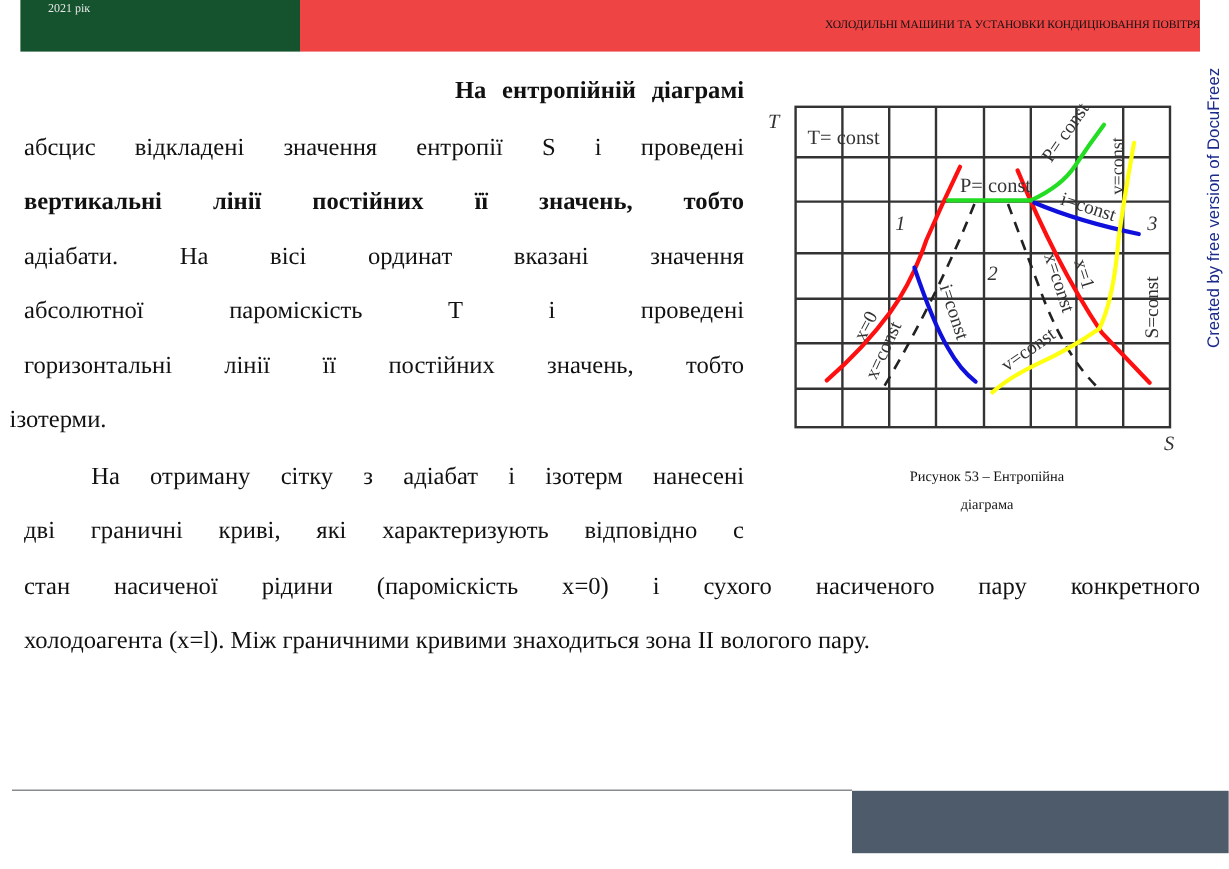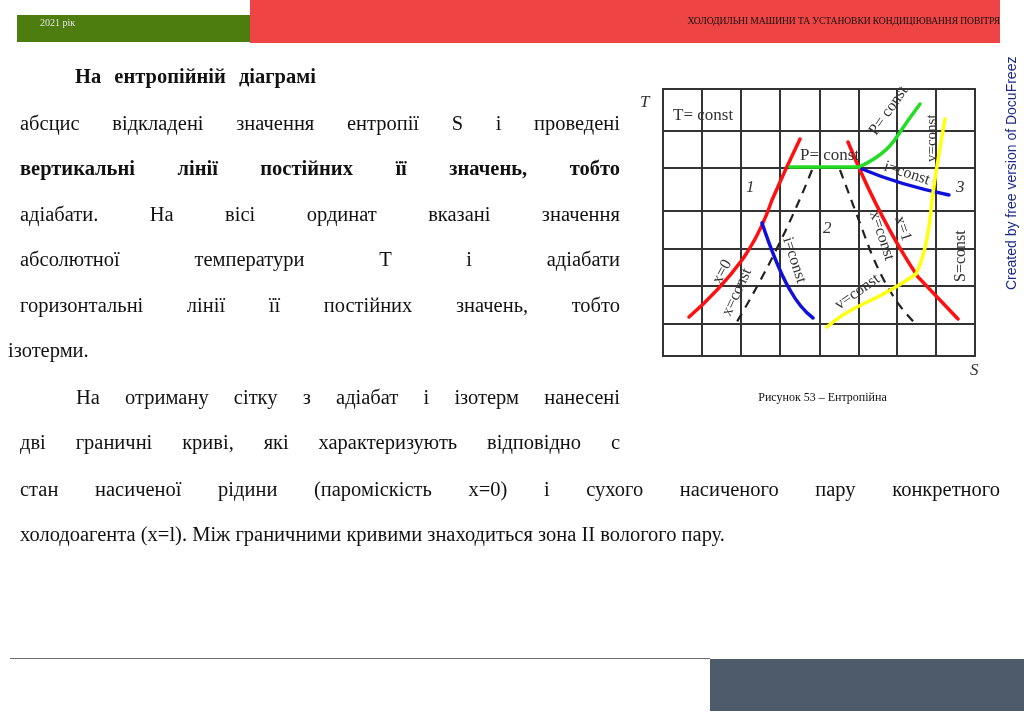--- a/index.html
+++ b/index.html
@@ -1,25 +1,25 @@
 <!DOCTYPE html>
 <html><head>
 <meta charset="utf-8">
 <style>
   html, body { margin:0; padding:0; }
   body { width:1024px; height:724px; position:relative; background:#ffffff; overflow:hidden;
          font-family:"Liberation Serif", serif; color:#111; }
-  .hdr-dark { position:absolute; left:17px; top:0; width:233px; height:27px; background:#4d7c0f;margin-top:15px; }
+  .hdr-dark { position:absolute; left:17px; top:0; width:233px; height:43px; background:#14532d; }
   .hdr-year { position:absolute; left:23px; top:2px; font-size:10px; color:#e6e6e6; font-family:"Liberation Serif", serif; }
   .hdr-bar { position:absolute; left:250px; top:0; width:750px; height:43px; background:#ef4444; }
   .hdr-title { position:absolute; right:0; top:15px; font-size:9.6px; color:#111; letter-spacing:-0.1px; white-space:nowrap; }
   .watermark { position:absolute; left:1003px; top:290px; transform-origin:0 0; transform:rotate(-90deg);
                font-family:"Liberation Sans", sans-serif; font-size:14px; color:#1a2a8a; white-space:nowrap; }
   .p { position:absolute; font-size:20.5px; line-height:36px; white-space:nowrap; }
-  .just { display:flex; justify-content:flex-start; width:600px; }
+  .just { display:flex; justify-content:space-between; width:600px; }
   .b { font-weight:bold; }
   .caption { position:absolute; left:660px; top:386px; width:325px; text-align:center; font-size:12px; line-height:23px; }
   .foot-line { position:absolute; left:10px; top:658px; width:700px; height:1px; background:#6b6f75; }
   .foot-block { position:absolute; left:710px; top:659px; width:314px; height:52px; background:#4d5b6b; }
   svg text { font-family:"Liberation Serif", serif; }
 </style>
 </head>
 <body>
 
 <div class="hdr-dark">
@@ -31,21 +31,21 @@
 
 <div class="watermark">Created by free version of DocuFreez</div>
 
 <div class="p just" style="left:20px; top:58px;">
   <span style="width:55px"></span>
   <span class="b" style="word-spacing:8px">На ентропійній діаграмі</span>
 </div>
 <div class="p" style="left:20px; top:105px; width:600px; text-align:justify; text-align-last:justify;">абсцис відкладені значення ентропії S і проведені</div>
 <div class="p" style="left:20px; top:150px; width:600px; text-align:justify; text-align-last:justify;font-weight:bold;">вертикальні лінії постійних її значень, тобто</div>
 <div class="p" style="left:20px; top:196px; width:600px; text-align:justify; text-align-last:justify;">адіабати. На вісі ординат вказані значення</div>
-<div class="p" style="left:20px; top:241px; width:600px; text-align:justify; text-align-last:justify;">абсолютної температури Т і адіабати</div>
+<div class="p" style="left:20px; top:241px; width:600px; text-align:justify; text-align-last:justify;">абсолютної пароміскість Т і проведені</div>
 <div class="p" style="left:20px; top:287px; width:600px; text-align:justify; text-align-last:justify;">горизонтальні лінії її постійних значень, тобто</div>
 <div class="p" style="left:8px; top:332px;text-align:center;">ізотерми.</div>
 
 <div class="p" style="left:76px; top:379px; width:544px; text-align:justify; text-align-last:justify;">На отриману сітку з адіабат і ізотерм нанесені</div>
 <div class="p" style="left:20px; top:424px; width:600px; text-align:justify; text-align-last:justify;">дві граничні криві, які характеризують відповідно с</div>
 <div class="p" style="left:20px; top:471px; width:980px; text-align:justify; text-align-last:justify;">стан насиченої рідини (пароміскість x=0) і сухого насиченого пару конкретного</div>
 <div class="p" style="left:20px; top:516px;">холодоагента (x=l). Між граничними кривими знаходиться зона ІІ вологого пару.</div>
 
 <svg style="position:absolute; left:640px; top:70px;" width="350" height="312" viewBox="0 0 350 312">
 
@@ -107,16 +107,17 @@
     <text transform="translate(143,169) rotate(72)" font-size="16">i=const</text>
     <text transform="translate(230,143) rotate(72)" font-size="16">x=const</text>
     <text transform="translate(255,148) rotate(72)" font-size="16">x=1</text>
     <text transform="translate(199,240) rotate(-35)" font-size="16">v=const</text>
     <text transform="translate(325,212) rotate(-90)" font-size="16">S=const</text>
   </g>
 </svg>
 
 <div class="caption">
   <div>Рисунок 53 – Ентропійна</div>
+  <div>діаграма</div>
 </div>
 
 <div class="foot-line"></div>
 <div class="foot-block"></div>
 
 </body></html>

